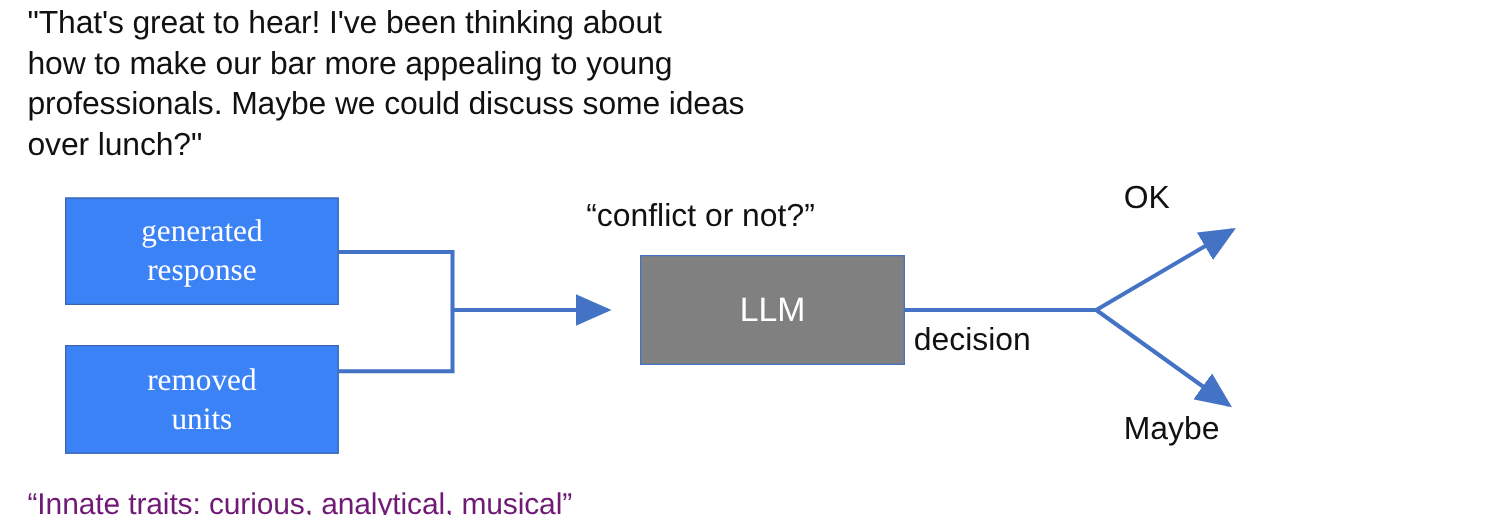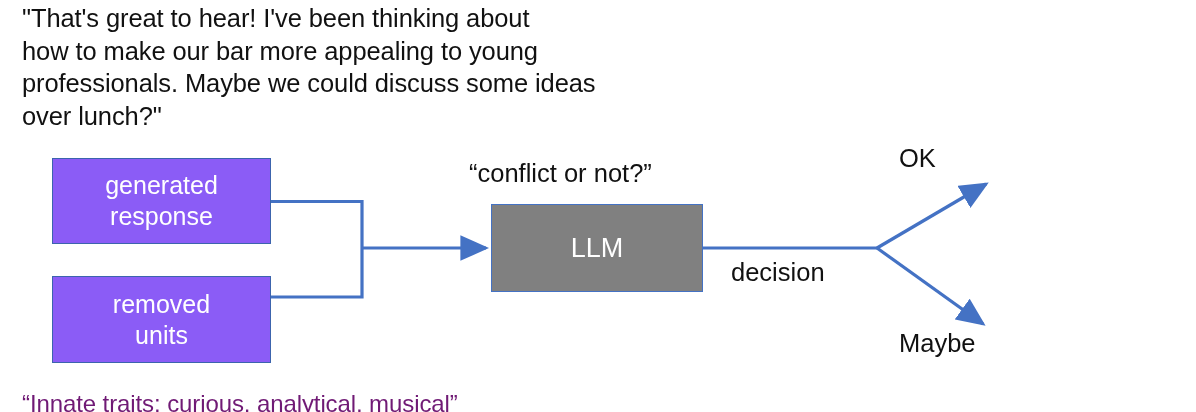--- a/index.html
+++ b/index.html
@@ -50,26 +50,28 @@
     display: flex;
     align-items: center;
     justify-content: center;
     text-align: center;
     color: #ffffff;
     font-size: 25px;
     line-height: 31px;
     white-space: pre-line;
   }
   .box-blue {
-    background: #8b5cf6;
+    background: #3b82f6;
     border: 1px solid #3c64ad;
+    font-family: Liberation Serif, serif;
   }
   .box-gray {
     background: #808080;
     border: 1px solid #4472C4;
+    margin-left: 21px;
   }
 
   #box-generated-response { left: 52px;  top: 158px; width: 219px; height: 86px; }
   #box-removed-units      { left: 52px;  top: 276px; width: 219px; height: 87px; }
   #box-llm                { left: 491px; top: 204px; width: 212px; height: 88px; font-size: 27px; }
   #box-regenerate         { left: 985px; top: 263px; width: 211px; height: 149px; line-height: 36px; }
 
   
   .diagram-label {
     font-size: 25.5px;

